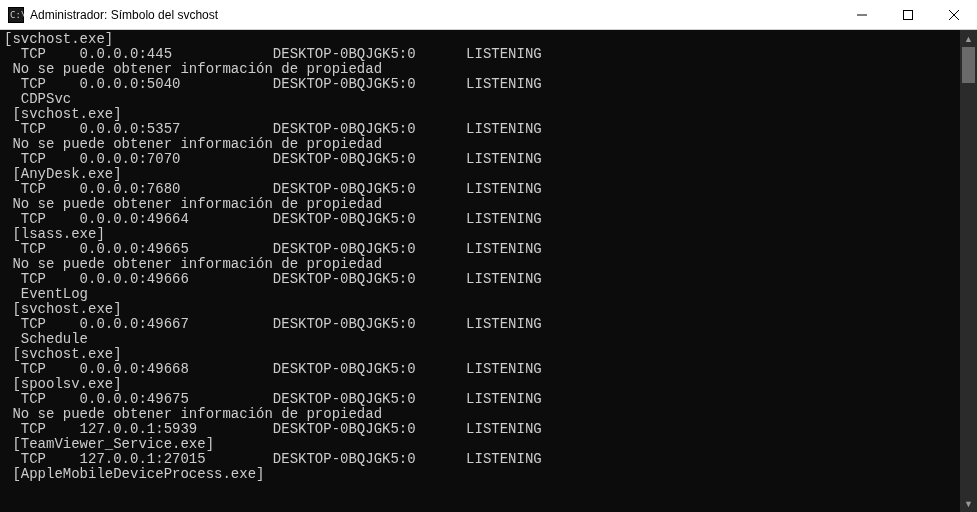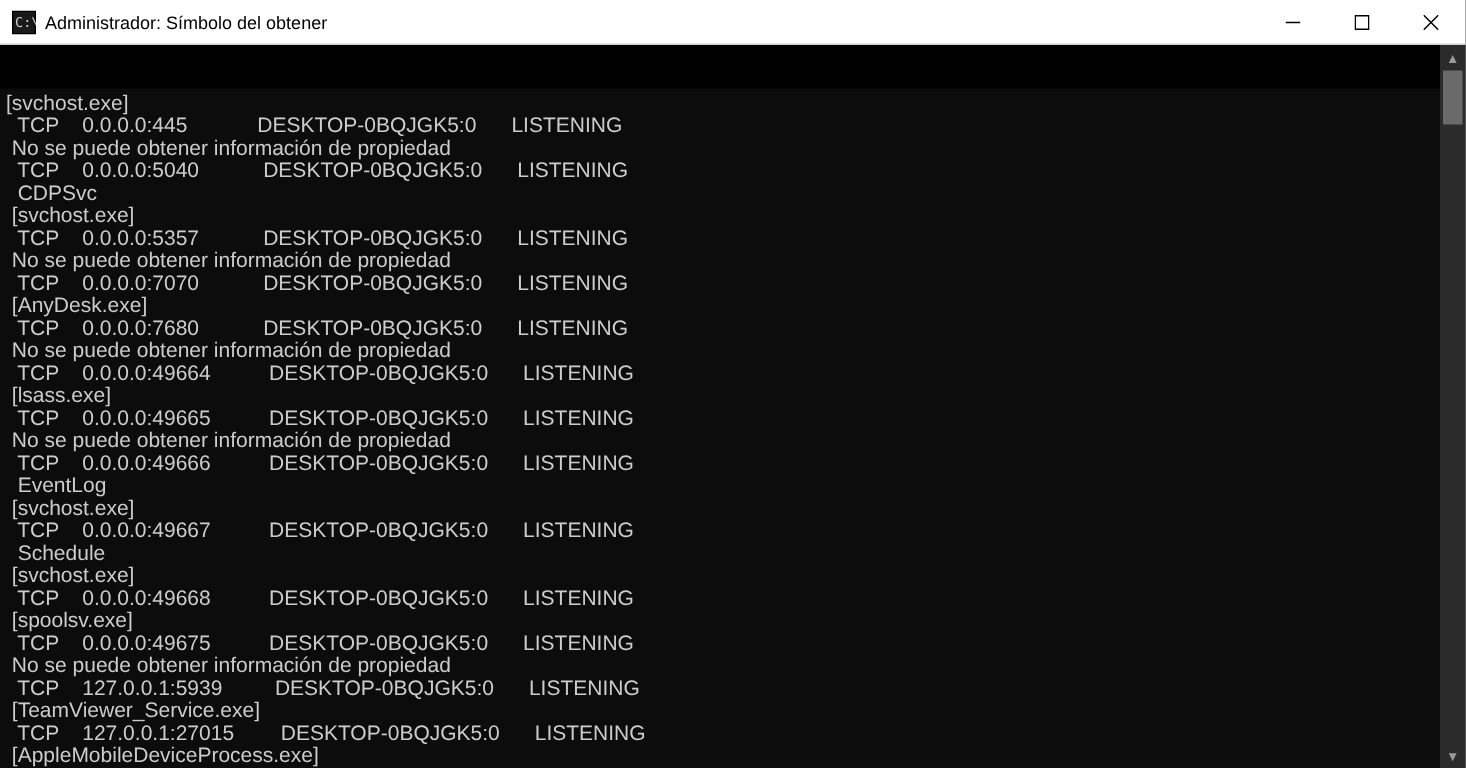--- a/index.html
+++ b/index.html
@@ -50,27 +50,26 @@
   .console-wrap {
     flex: 1;
     display: flex;
     background: #000;
     min-height: 0;
   }
   .console {
     flex: 1;
     background: #0c0c0c;
     color: #cccccc;
-    font-family: Liberation Sans, sans-serif;
+    font-family: Liberation Mono, monospace;
     font-size: 14px;
     line-height: 15px;
     padding: 2px 0 0 4px;
     white-space: pre;
     overflow: hidden;
-    margin-top: 29px;
   }
   .scrollbar {
     width: 17px;
     background: #2b2b2b;
     position: relative;
   }
   .scroll-arrow {
     position: absolute;
     left: 0; width: 100%; height: 17px;
     display: flex; align-items: center; justify-content: center;
@@ -92,21 +91,21 @@
 <body>
 
 <div class="titlebar">
   <span class="icon">
     <svg width="16" height="16" viewBox="0 0 16 16">
       <rect x="0" y="0" width="16" height="16" fill="#000"></rect>
       <rect x="1" y="1" width="14" height="14" fill="#1a1a1a"></rect>
       <text x="2" y="11" font-family="Consolas,monospace" font-size="9" fill="#ccc">C:\</text>
     </svg>
   </span>
-  <span class="title">Administrador: Símbolo del obtener</span>
+  <span class="title">Administrador: Símbolo del svchost</span>
   <div class="win-controls">
     <div class="win-btn">
       <svg width="10" height="10" viewBox="0 0 10 10">
           <path d="M0 5 H10" stroke="#000" stroke-width="1"></path>
         </svg>
     </div>
     <div class="win-btn">
       <svg width="10" height="10" viewBox="0 0 10 10">
           <rect x="0.5" y="0.5" width="9" height="9" fill="none" stroke="#000" stroke-width="1"></rect>
         </svg>

